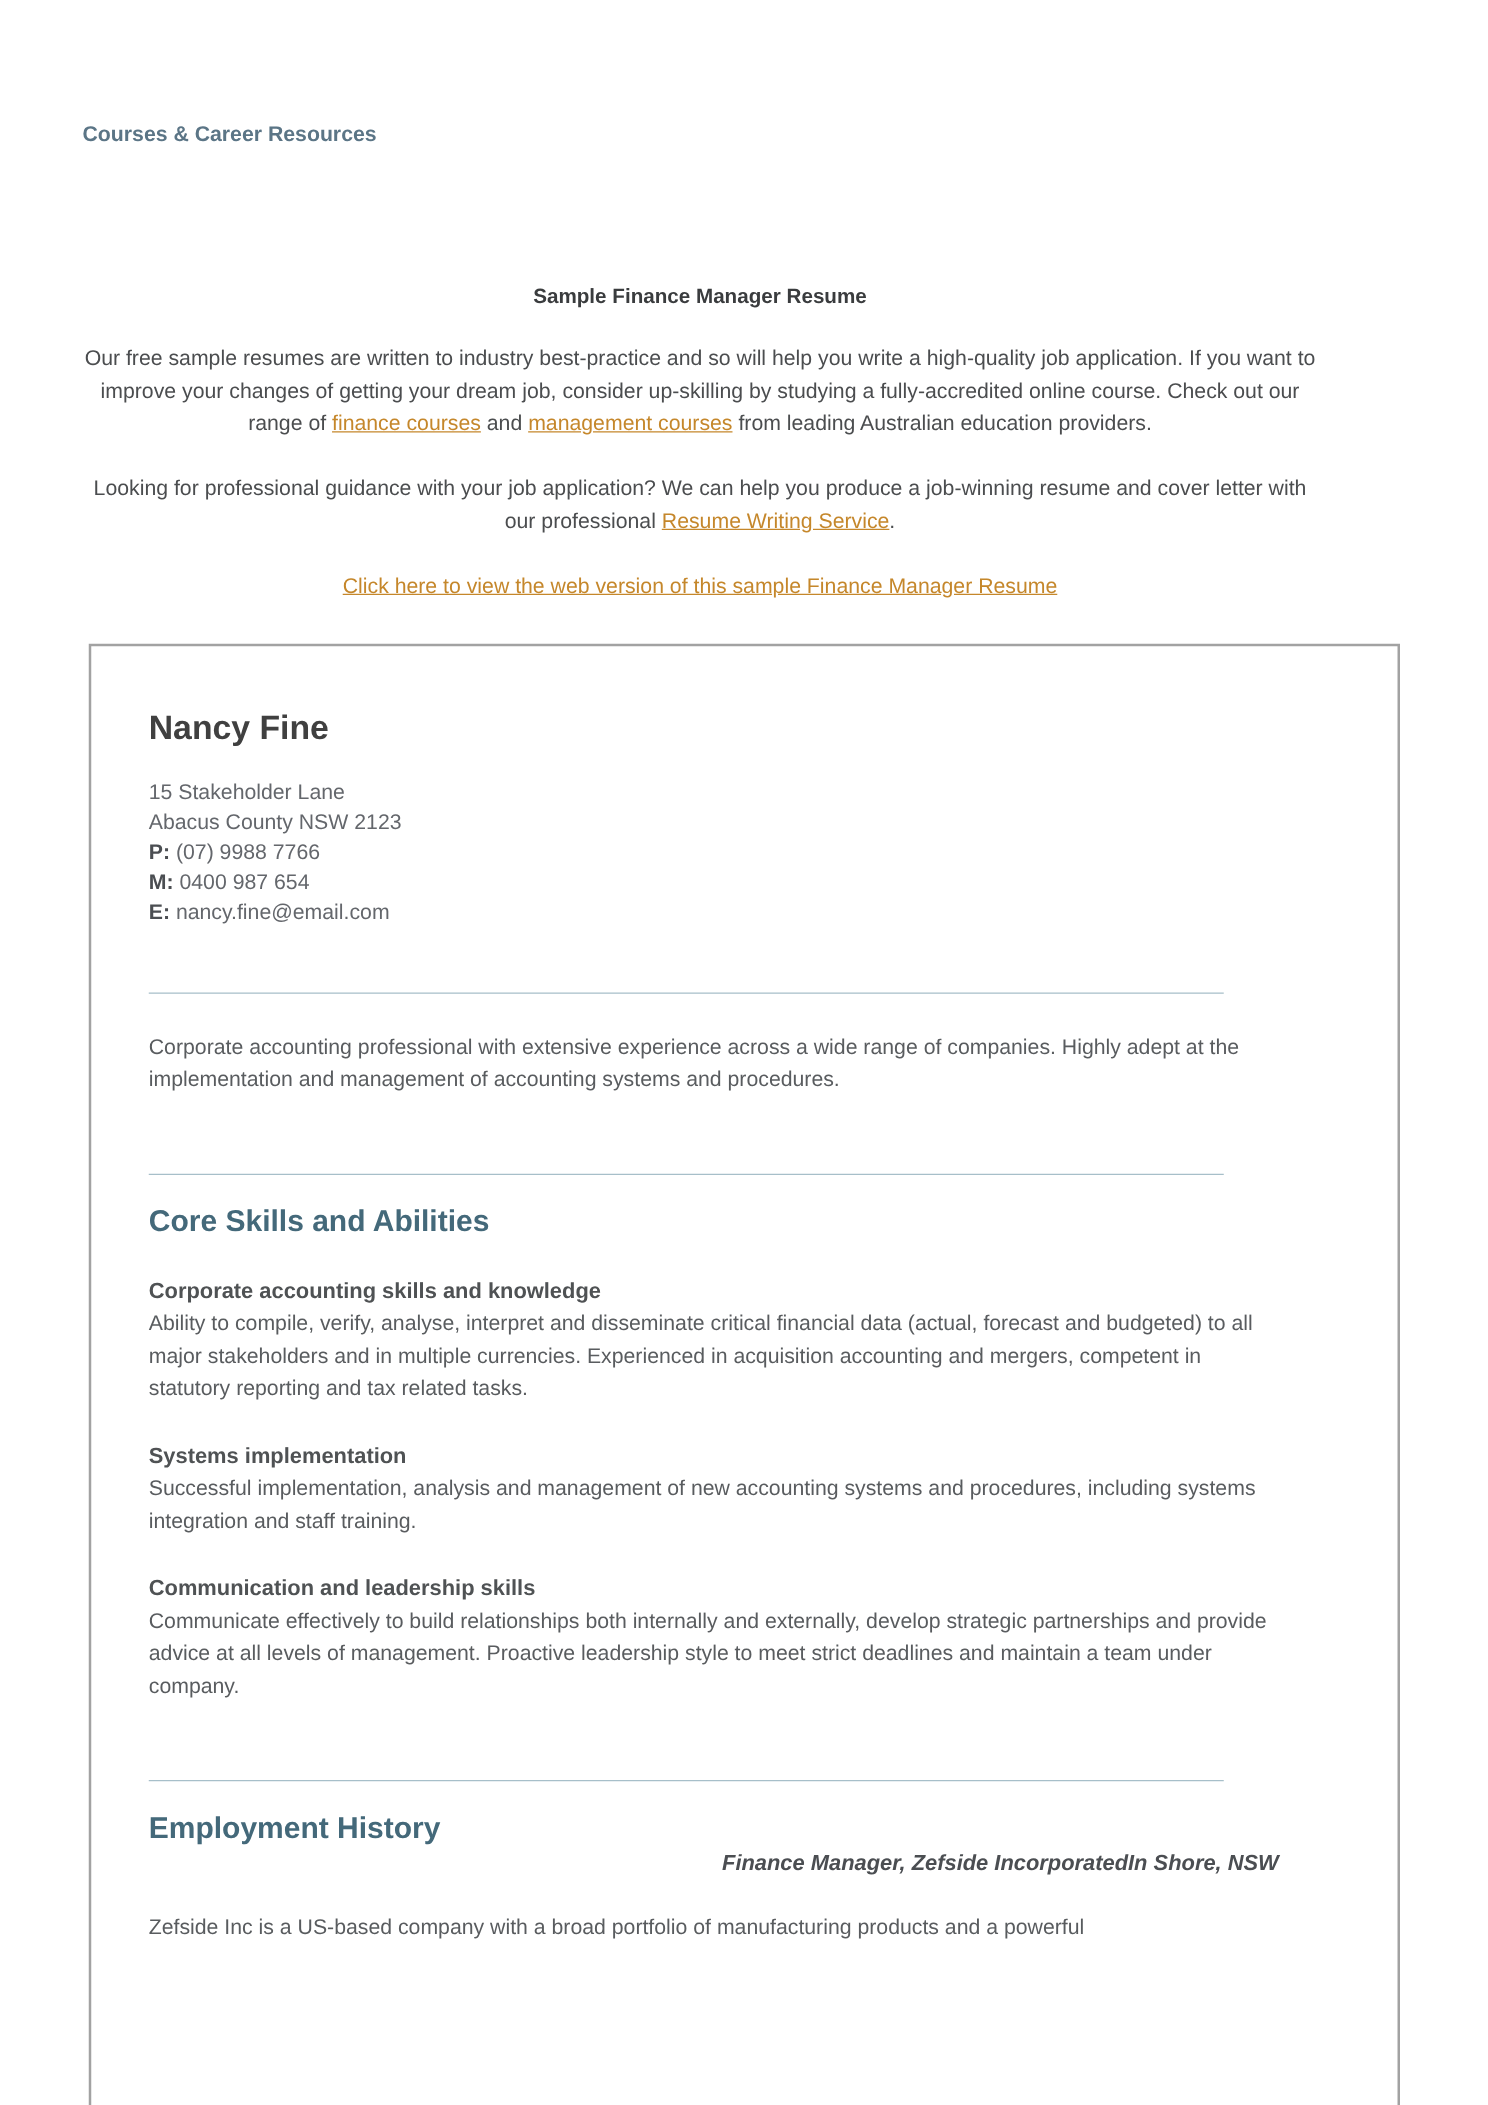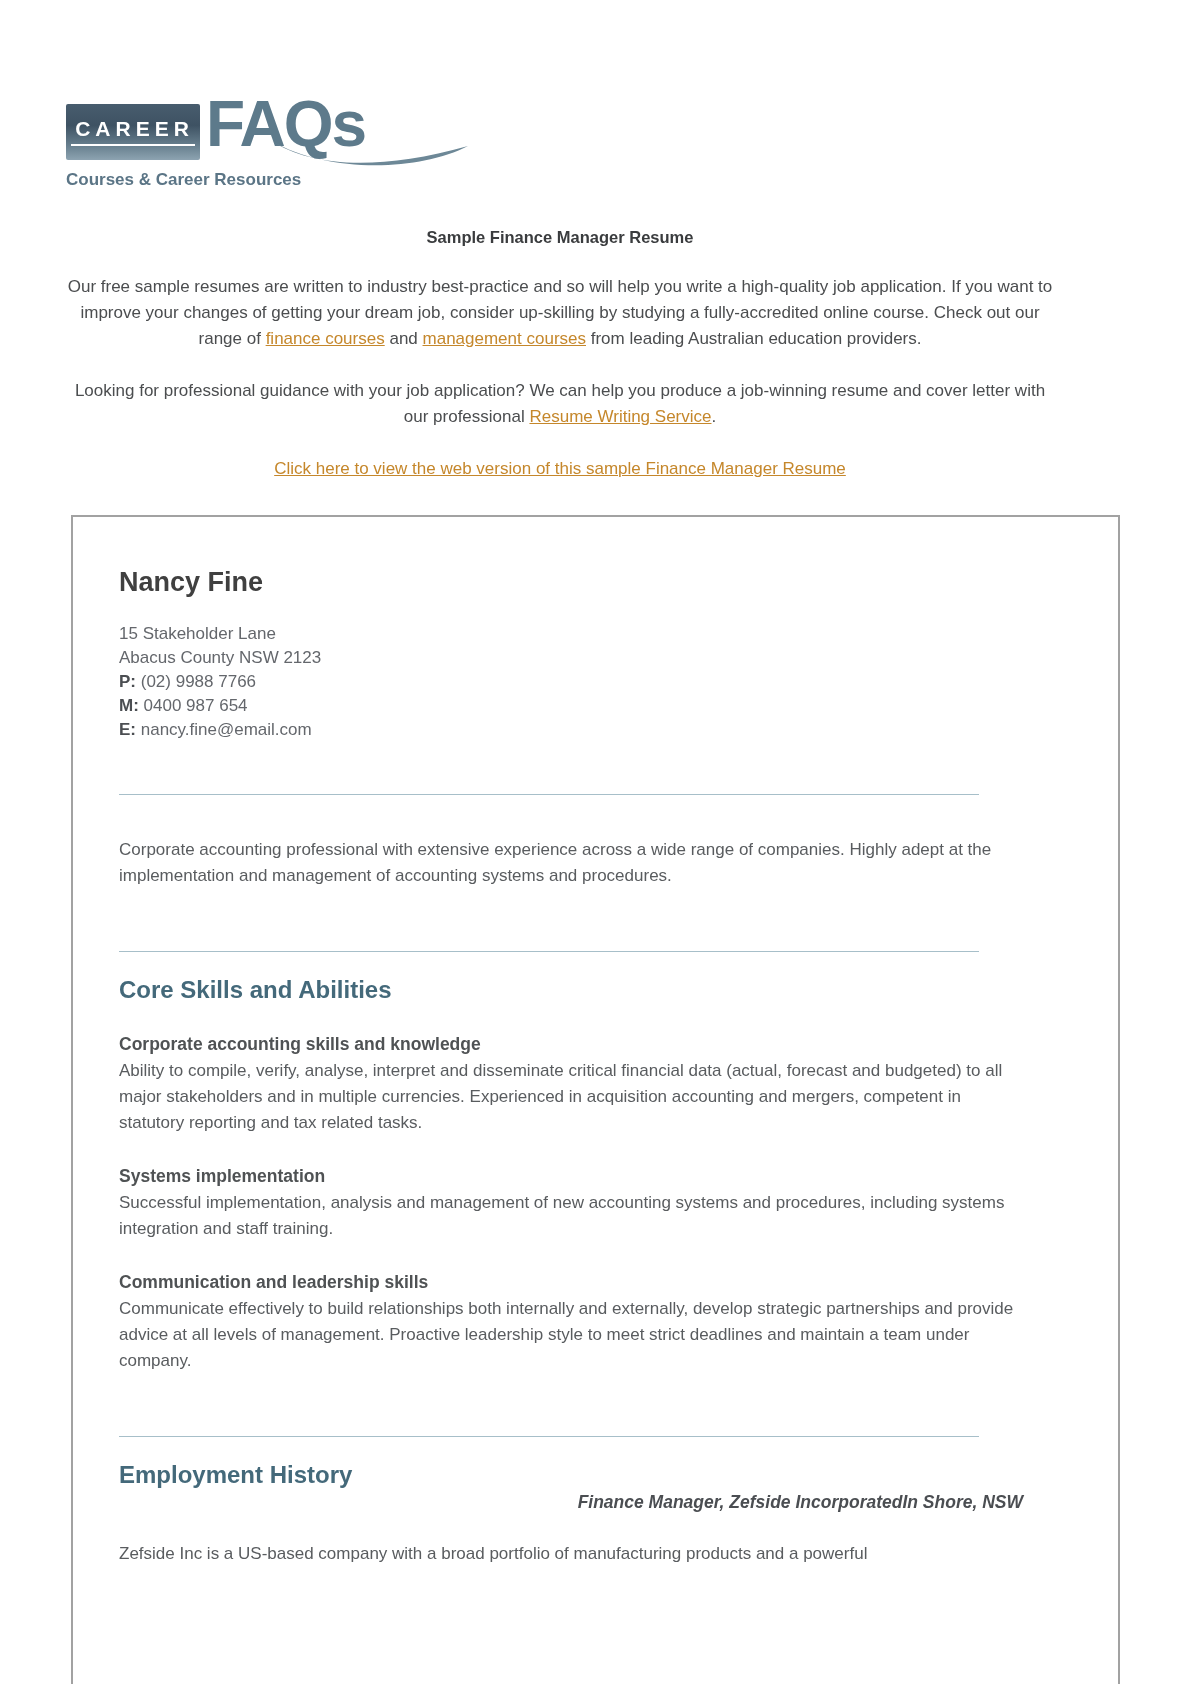--- a/index.html
+++ b/index.html
@@ -47,68 +47,57 @@
     width: 1049px; height: 1300px; 
     border: 2px solid #a2a2a2; background: #fff;
     padding: 50px 95px 0 46px;
   }
   .candidate-name { font-size: 27px; font-weight: bold; color: #404040; margin-bottom: 24px; }
   .contact { font-size: 17px; line-height: 24px; color: #64676c; }
   .contact b { color: #4b4e52; }
   hr.divider { border: none; border-top: 1px solid #a7bfc9; width: 860px; margin-top: 52px; }
   hr.divider-lg { margin-top: 62px; }
   h3.section-heading { font-size: 24px; font-weight: bold; color: #44697a; margin-top: 24px; }
-  .resume-box p { font-size: 17px; line-height: 26px; color: #595c5f; margin-top: 42px; }
+  .resume-box p { font-size: 17px; line-height: 26px; color: #595c5f; margin-top: 30px; }
   .skill h4 { font-size: 17.5px; font-weight: bold; color: #4f5254; margin-top: 30px; }
   .skill p { margin-top: 3px; }
   .job-dates { font-size: 17.5px; font-weight: bold; color: #4b4e52; margin-top: 34px; }
   .job-title-row {
     display: flex; justify-content: flex-end;
     font-size: 17.5px; font-weight: bold; color: #4b4e52; margin-top: 3px; font-style: italic;
   }
   .job p { margin-top: 28px; }
 </style>
 </head>
 <body>
 
 <div class="page">
 
   <header class="logo">
-    <div class="logo-top">
-      <div class="career-box">
-        <span class="career-text">CAREER</span>
-      </div>
-      <div class="faqs-wrap">
-        <span class="faqs-text">FAQs</span>
-        <svg class="swoosh" width="210" height="36" viewBox="0 0 210 36">
-          <path d="M4 3 C 42 28, 108 34, 200 8 C 150 34, 58 35, 4 3 Z" fill="#6d8897"></path>
-        </svg>
-      </div>
-    </div>
     <div class="tagline">Courses &amp; Career Resources</div>
   </header>
 
   <main class="content">
     <h1>Sample Finance Manager Resume</h1>
 
     <p><span>Our free sample resumes are written to industry best-practice and so will help you write a high-quality job application. If you want to improve your changes of getting your dream job, consider up-skilling by studying a fully-accredited online course. Check out our range of </span><a class="link" href="#">finance courses</a><span> and </span><a class="link" href="#">management courses</a><span> from leading Australian education providers.</span></p>
 
     <p><span>Looking for professional guidance with your job application? We can help you produce a job-winning resume and cover letter with our professional </span><a class="link" href="#">Resume Writing Service</a><span>.</span></p>
 
     <p><a class="link" href="#">Click here to view the web version of this sample Finance Manager Resume</a></p>
   </main>
 
   <section class="resume-box">
 
     <h2 class="candidate-name">Nancy Fine</h2>
 
     <div class="contact">
       <div>15 Stakeholder Lane</div>
       <div>Abacus County NSW 2123</div>
-      <div><b>P:</b> <span>(02) 9988 7766</span></div>
+      <div><b>P:</b> <span>(07) 9988 7766</span></div>
       <div><b>M:</b> <span>0400 987 654</span></div>
       <div><b>E:</b> <span>nancy.fine@email.com</span></div>
     </div>
 
     <hr class="divider">
 
     <p>Corporate accounting professional with extensive experience across a wide range of companies. Highly adept at the implementation and management of accounting systems and procedures.</p>
 
     <hr class="divider divider-lg">
 

